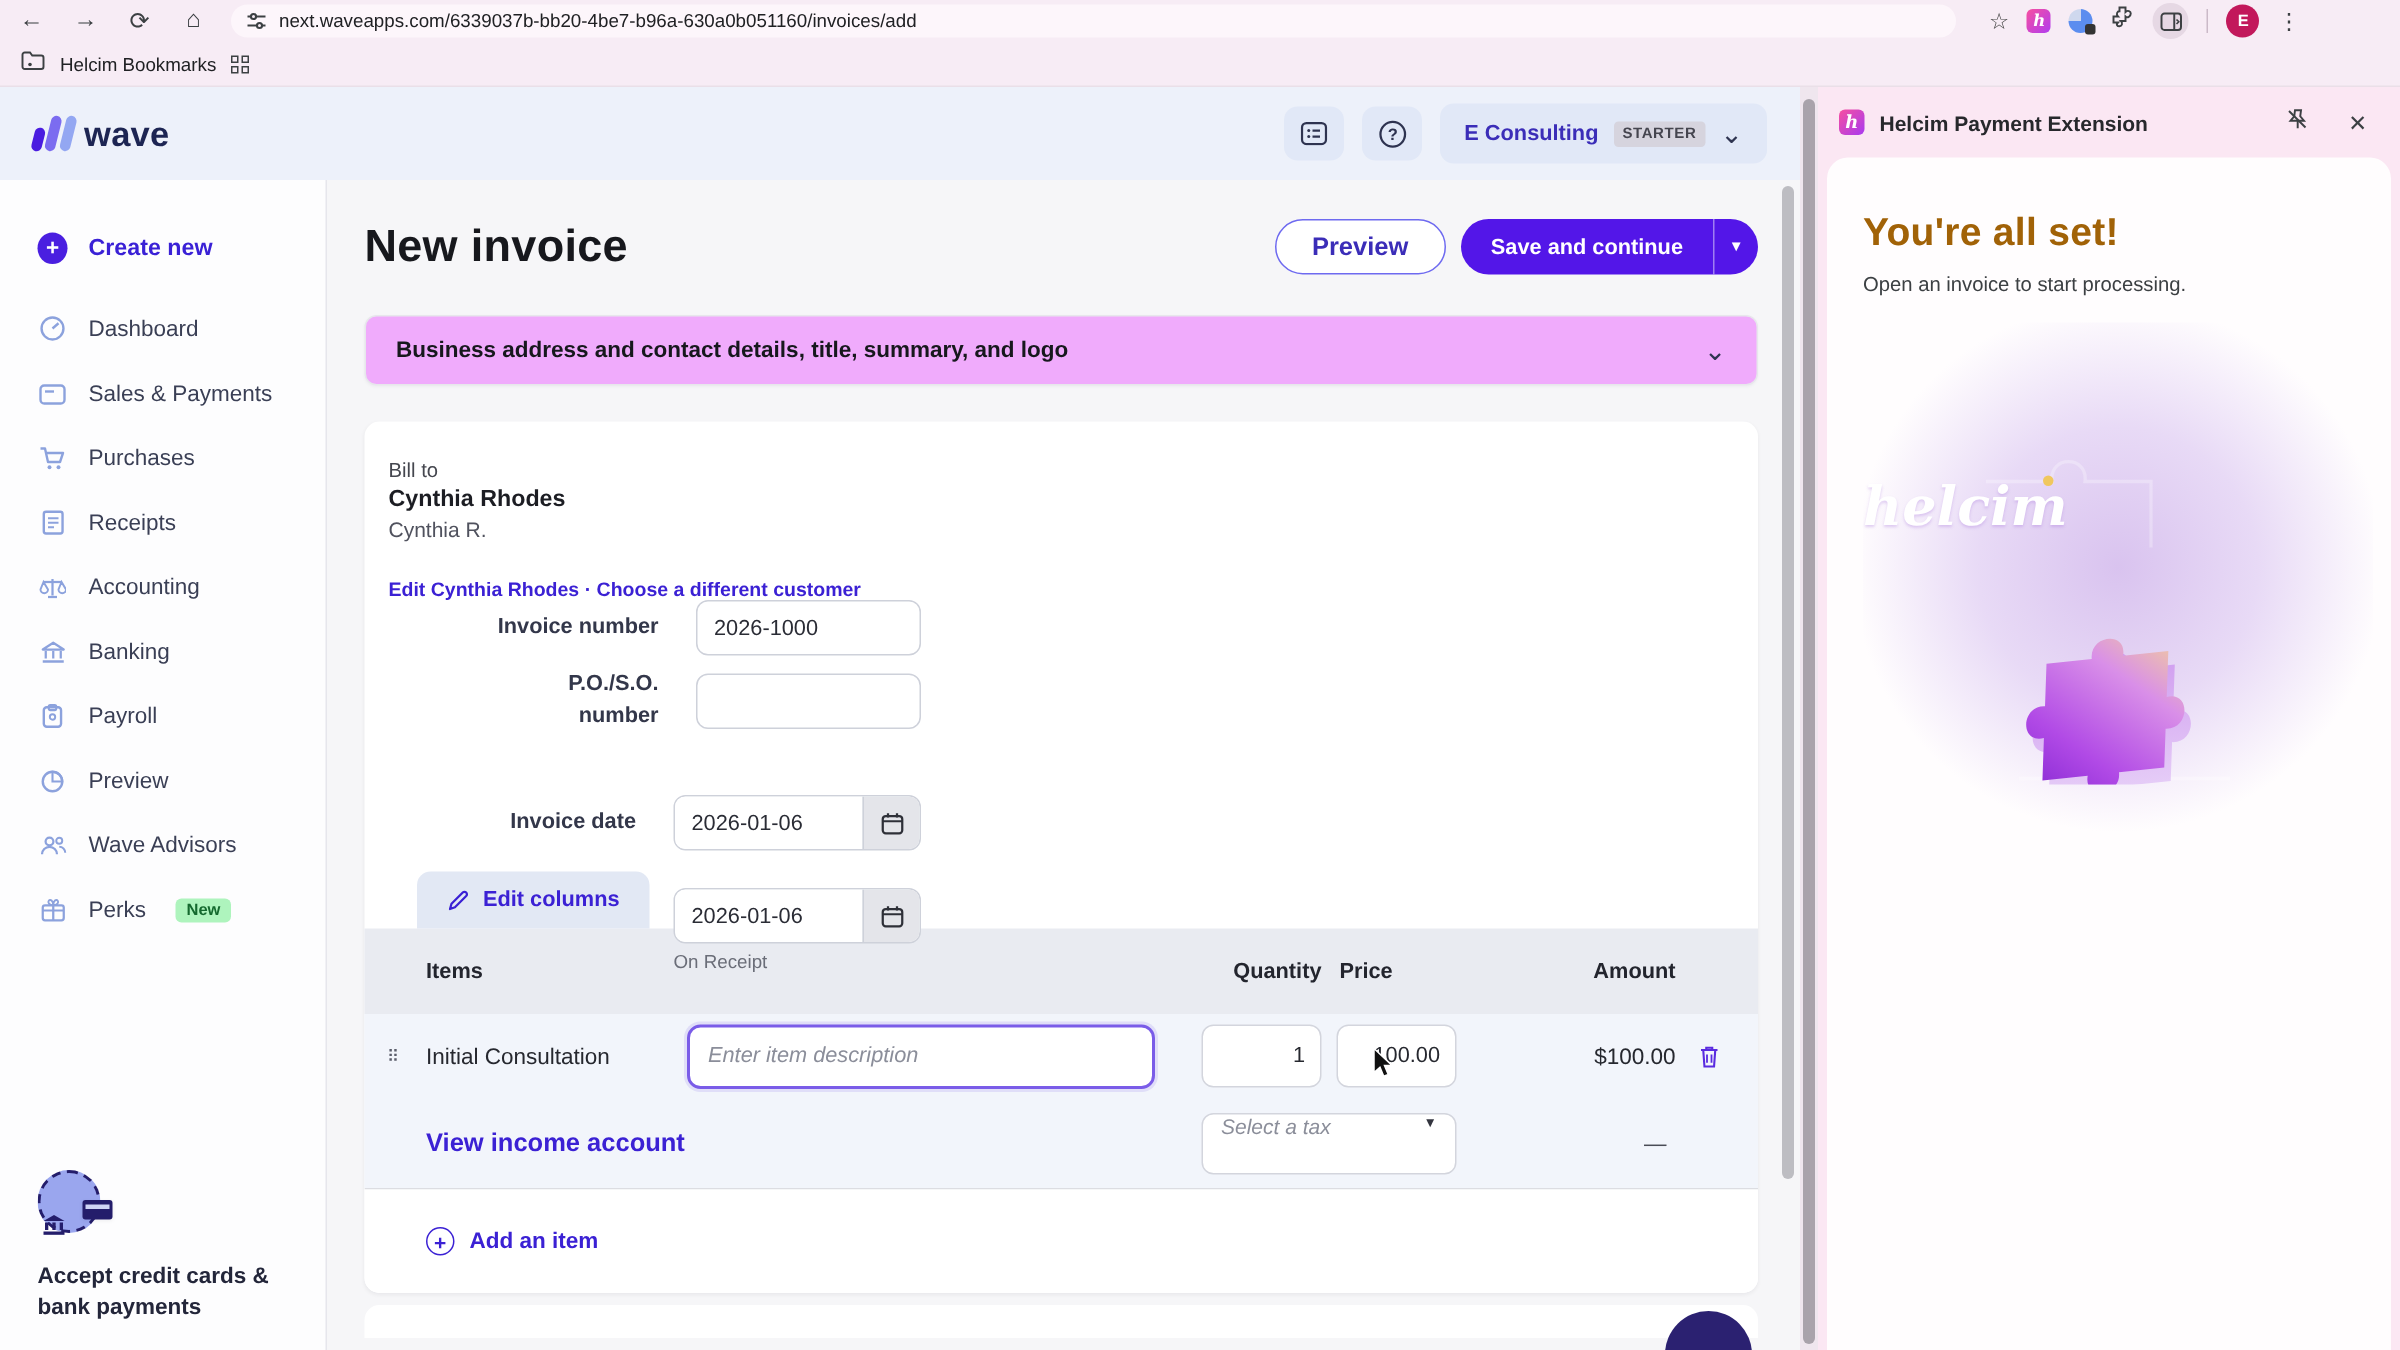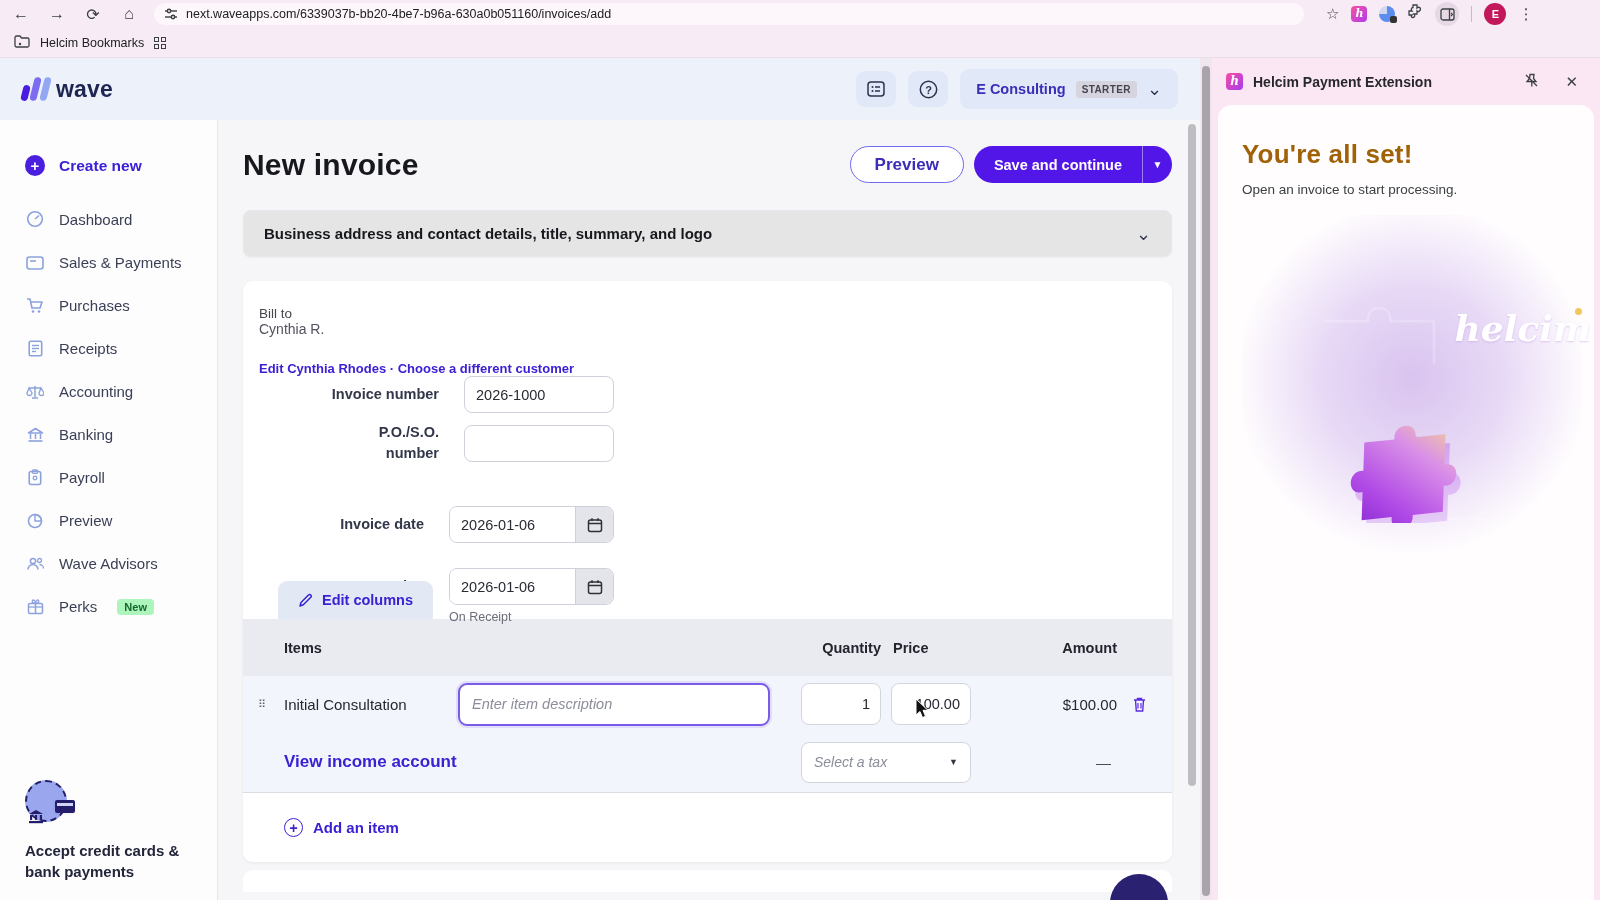--- a/index.html
+++ b/index.html
@@ -66,21 +66,21 @@
 
   
   .main { flex:1; padding:26px 14px 0 25px; position:relative; }
   .title-row { display:flex; justify-content:space-between; align-items:center; width:929px; }
   h1 { font-size:30px; color:#17181d; letter-spacing:.2px; }
   .btns { display:flex; align-items:center; gap:10px; }
   .btn-preview { height:37px; padding:4px 24px; border-radius:19px; background:#fff; border:1px solid #6e6af0; color:#3b2db8; font-size:17px; font-weight:bold; display:flex; align-items:center; }
   .btn-save { height:37px; border-radius:19px; background:#5316e8; color:#fff; font-size:14.5px; font-weight:bold; display:flex; align-items:center; overflow:hidden; }
   .btn-save .lbl { padding:0 20px; }
   .btn-save .caret { width:30px; height:100%; border-left:1px solid rgba(255,255,255,.45); display:flex; align-items:center; justify-content:center; font-size:10px; }
-  .collapse-bar { width:929px; height:47px; margin-top:27px; background:#e5e5e5; border:1px solid #e7e7ec; border-radius:8px; display:flex; align-items:center; justify-content:space-between; padding:0 20px; box-shadow:0 1px 2px rgba(20,20,40,.04); }
+  .collapse-bar { width:929px; height:47px; margin-top:27px; background:#f0abfc; border:1px solid #e7e7ec; border-radius:8px; display:flex; align-items:center; justify-content:space-between; padding:0 20px; box-shadow:0 1px 2px rgba(20,20,40,.04); }
   .collapse-bar .t { font-size:15px; font-weight:bold; color:#17181d; }
 
   .card { width:929px; margin-top:24px; background:#fff; border-radius:10px; box-shadow:0 1px 3px rgba(20,20,40,.06); }
   .card-top { display:flex; justify-content:space-between; padding:25px 16px 0 16px; height:300px;flex-direction:column; }
   .billto { font-size:14px; color:#50525e; }
   .billto .cap { font-size:13.5px; color:#45474f; }
   .billto .name { font-size:15.5px; font-weight:bold; color:#1c1d23; margin:3px 0; }
   .billto .links { margin-top:24px; font-size:13px; font-weight:bold; color:#3b21d4; }
   .billto .links a { color:#3b21d4; text-decoration:none; cursor:pointer; }
   .fields { width:375px; padding-right:20px; }
@@ -106,21 +106,21 @@
   .handle { color:#5b5e6b; font-size:11px; letter-spacing:-2px; cursor:grab; }
   .item-name { font-size:15px; color:#26282f; }
   .desc-input { width:312px; height:43px; border:2px solid #7a5ce8; border-radius:9px; padding:0 12px; font-size:14.5px; font-style:italic; color:#7b7e8a; background:#fff; outline:none; box-shadow:0 0 0 2px rgba(122,92,232,.15); font-family:"Liberation Sans",sans-serif; }
   .desc-input::placeholder { color:#8b8e9a; font-style:italic; }
   .num-input { height:42px; border:1px solid #d3d5dd; border-radius:8px; background:#fff; font-size:14.5px; color:#26282f; text-align:right; padding:0 10px; width:80px; font-family:"Liberation Sans",sans-serif; }
   .amt { grid-column:7; text-align:right; font-size:15px; color:#26282f; padding-right:4px; }
   .trash { color:#5a2be0; display:flex; justify-content:center; cursor:pointer; }
   .taxrow { background:#f2f5fb; height:60px; }
   .income-link { grid-column:2/4; font-size:17px; font-weight:bold; color:#3b21d4; cursor:pointer; }
   .tax-label { grid-column:4; text-align:right; font-size:15px; color:#26282f; padding-right:12px; }
-  .tax-select { grid-column:5/7; width:170px; height:41px; margin-left:-80px; border:1px solid #d3d5dd; border-radius:8px; background:#fff; display:flex; align-items:center; justify-content:space-between; padding:0 12px; cursor:pointer; }
+  .tax-select { grid-column:5/7; width:170px; height:41px; margin-left:-80px; border:1px solid #d3d5dd; border-radius:8px; background:#fff; display:flex; justify-content:space-between; padding:0 12px; cursor:pointer; }
   .tax-ph { font-size:14px; font-style:italic; color:#8b8e9a; }
   .tax-caret { font-size:9px; color:#33353f; }
   .tax-amt { grid-column:7; text-align:right; font-size:15px; color:#4a4c56; padding-right:10px; }
   .addrow { background:#fff; height:70px; border-top:1px solid #dcdde2; border-radius:0 0 10px 10px; }
   .add-link { grid-column:2/4; display:flex; align-items:center; gap:10px; font-size:15px; font-weight:bold; color:#3b21d4; cursor:pointer; }
   .oplus { width:19px; height:19px; border:1.6px solid #3b21d4; border-radius:50%; display:flex; align-items:center; justify-content:center; font-size:14px; font-weight:bold; line-height:0; }
   .next-card { width:929px; height:22px; margin-top:8px; background:#fff; border-radius:10px 10px 0 0; }
   .fab { position:absolute; right:32px; bottom:-32px; width:58px; height:58px; border-radius:50%; background:#2b2171; }
 
   
@@ -129,21 +129,21 @@
   
   .side-panel { width:388px; background:#fbe7f3; display:flex; flex-direction:column; }
   .sp-header { height:47px; display:flex; align-items:center; padding:0 14px; gap:10px; }
   .sp-ic { width:17px; height:17px; border-radius:4px; background:linear-gradient(135deg,#f74fa0,#a83af0); color:#fff; font-size:12px; font-style:italic; font-weight:bold; text-align:center; line-height:17px; font-family:"DejaVu Serif",serif; }
   .sp-title { font-size:14px; font-weight:bold; color:#27282c; flex:1; }
   .sp-pin,.sp-close { color:#3c4043; font-size:15px; padding:0 8px; cursor:pointer; }
   .sp-card { flex:1; background:#fffdfe; border-radius:14px 14px 0 0; margin:0 6px; padding:34px 24px 0 24px; }
   .sp-h1 { font-size:26px; font-weight:bold; color:#a16207; letter-spacing:.2px; }
   .sp-sub { font-size:13.5px; color:#3c4043; margin-top:12px; }
   .glow-wrap { position:relative; width:340px; height:340px; margin:18px auto 0; background:radial-gradient(circle at 50% 48%, #d9c3ef 0%, #e8daf6 38%, rgba(246,240,252,0) 72%); }
-  .glow-logo { position:absolute; top:92px; width:100%; text-align:right; font-family:"DejaVu Serif",serif; font-style:italic; font-weight:bold; font-size:36px; color:#fff; text-shadow:0 1px 2px rgba(170,120,220,.35); }
+  .glow-logo { position:absolute; top:102px; width:100%; text-align:left; font-family:"DejaVu Serif",serif; font-style:italic; font-weight:bold; font-size:36px; color:#fff; text-shadow:0 1px 2px rgba(170,120,220,.35); }
   .glow-logo .dot { display:inline-block; width:7px; height:7px; background:#f0c75e; border-radius:50%; margin-left:-16px; margin-bottom:26px; }
   .puzzle { position:absolute; left:92px; top:168px; }
   .bg-puzzle { position:absolute; opacity:.5; }
 </style>
 </head>
 <body>
 
 <div class="toolbar">
   <span class="nav-ic">←</span>
   <span class="nav-ic">→</span>
@@ -380,20 +380,21 @@
 
         <div class="collapse-bar">
           <span class="t">Business address and contact details, title, summary, and logo</span>
           <span class="chev">⌄</span>
         </div>
 
         <div class="card">
           <div class="card-top">
             <div class="billto">
               <div class="cap">Bill to</div>
+              <div class="name">Cynthia Rhodes</div>
               <div>Cynthia R.</div>
               <div class="links">
                 <a>Edit Cynthia Rhodes</a>
                 <span>·</span>
                 <a>Choose a different customer</a>
               </div>
             </div>
             <div class="fields">
               <div class="frow">
                 <span class="flabel" style="width:150px">Invoice number</span>

